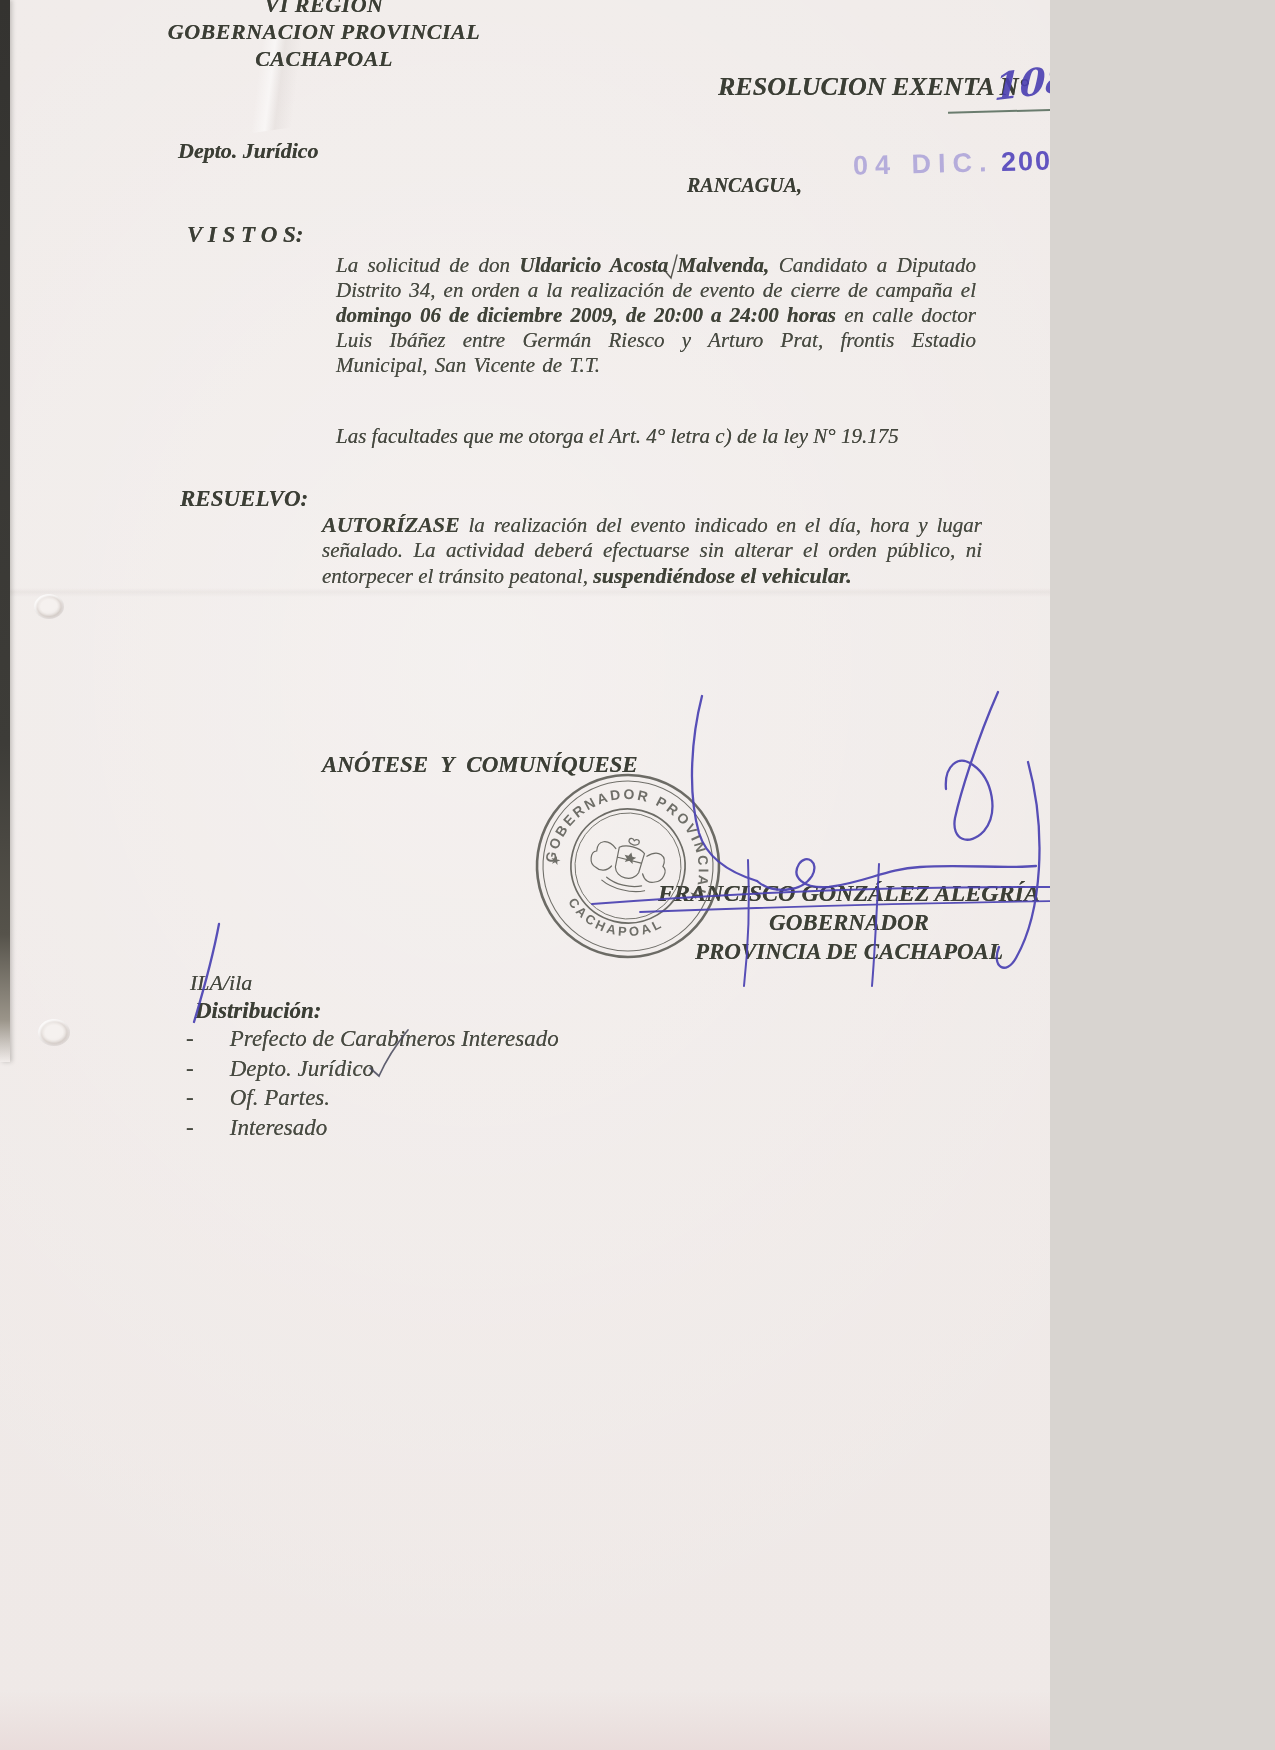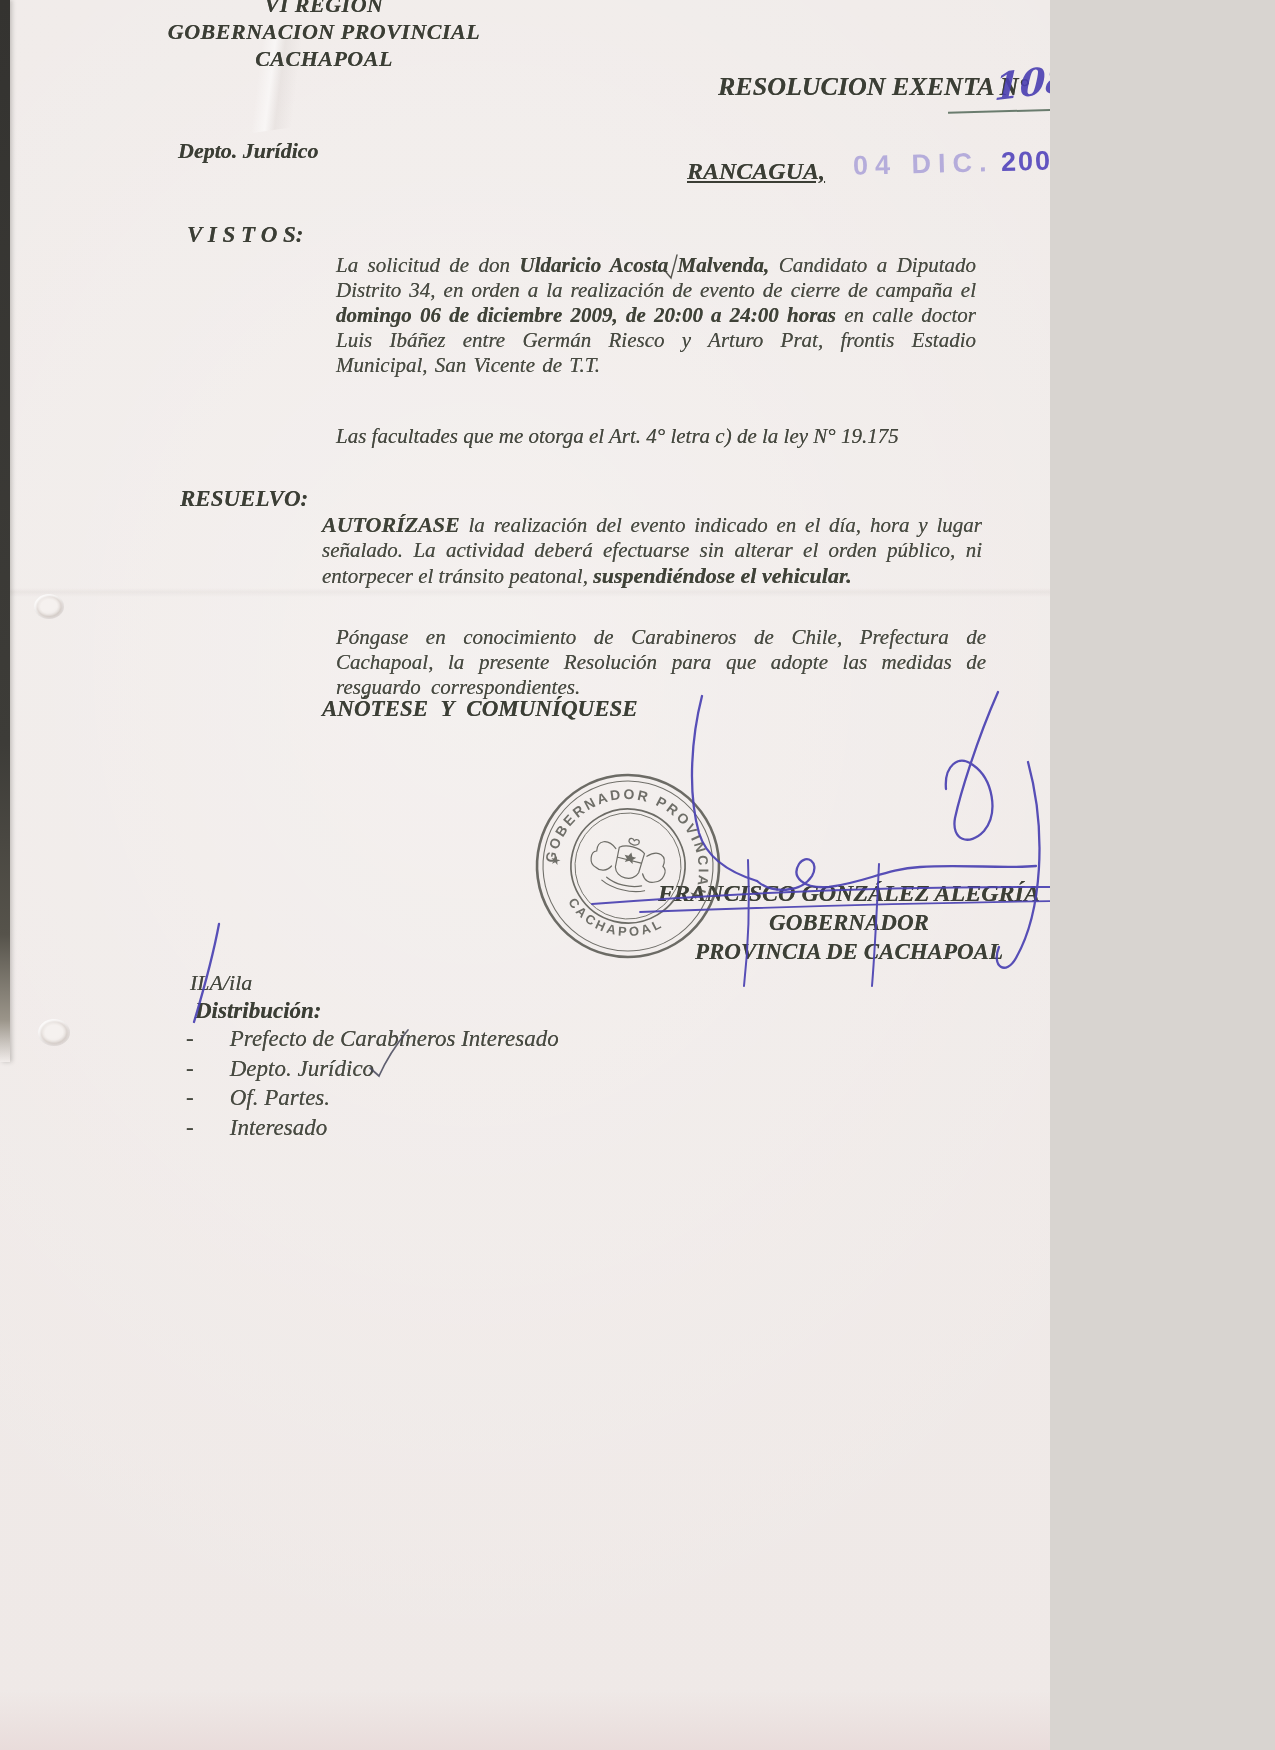--- a/index.html
+++ b/index.html
@@ -25,33 +25,33 @@
   .punch-hole{border-radius:50%;
     background:radial-gradient(closest-side,#f5f1ef 55%,#eee9e6 68%,#e2dbd7 80%,rgba(240,235,233,0) 95%);
     box-shadow:inset -2px -3px 4px rgba(120,110,105,0.18), inset 2px 2px 3px rgba(255,255,255,0.8);}
   .crease{background:linear-gradient(105deg,rgba(255,255,255,0) 46%,rgba(255,255,255,0.5) 50%,rgba(170,160,155,0.12) 53%,rgba(255,255,255,0) 58%);}
   .letterhead{left:150px;top:-9px;width:348px;text-align:center;font-size:22px;line-height:27px;letter-spacing:0.5px;}
   .res-title{left:682px;top:72px;font-size:26px;margin-left:36px;}
   .handwritten-number{left:994px;top:58px;font-size:37px;color:#4a3fb2;font-style:italic;
     transform:rotate(-7deg) skewX(-9deg);font-family:"DejaVu Serif",serif;font-weight:bold;opacity:0.9;}
   .number-underline{left:948px;top:110px;width:128px;height:2px;background:#49604f;transform:rotate(-1.5deg);opacity:0.8;}
   .dept{left:178px;top:138px;font-size:22px;}
-  .city{left:687px;top:158px;font-size:24px;text-decoration:underline;}
+  .city{left:687px;top:174px;font-size:20px;}
   .date-stamp{left:853px;top:148px;font-family:"Liberation Sans","DejaVu Sans",sans-serif;
     font-weight:bold;font-size:27px;transform:rotate(-1.5deg);white-space:nowrap;}
   .stamp-left{color:rgba(141,130,208,0.60);letter-spacing:7px;}
   .stamp-year{color:rgba(85,70,188,0.92);letter-spacing:2px;}
   .vistos-heading{left:187px;top:222px;font-size:23px;}
   .vistos-p1{left:336px;top:253px;width:640px;word-spacing:2px;}
   .vistos-p2{left:336px;top:424px;width:640px;font-size:21px;font-style:italic;}
   .resuelvo-heading{left:180px;top:486px;font-size:23px;}
   .resuelvo-p1{left:322px;top:512px;width:660px;}
   .resuelvo-p1 .b{font-size:22px;}
   .resuelvo-p2{left:336px;top:625px;width:650px;word-spacing:5px;}
-  .closing{left:322px;top:696px;font-size:23px;word-spacing:7px;}
+  .closing{left:322px;top:752px;font-size:23px;word-spacing:7px;}
   .sig-block{left:593px;top:879px;width:512px;text-align:center;font-size:24px;line-height:29px;color:#3c3f36;}
   .sig-block .t2{font-size:23px;}
   .initials{left:190px;top:970px;font-size:22px;font-style:italic;}
   .dist-heading{left:195px;top:998px;font-size:23px;}
   .dist-list{left:186px;top:1026px;width:520px;}
   .dist-row{height:29.5px;font-size:23px;font-style:italic;color:#474a41;}
   .dist-row .dash{display:inline-block;width:38px;}
   .stray-mark{left:1185px;top:1626px;font-size:20px;color:#55544e;font-style:italic;}
   svg.overlay{position:absolute;left:0;top:0;pointer-events:none;}
   .seal-text{font-family:"Liberation Sans","DejaVu Sans",sans-serif;font-weight:bold;fill:#52524b;}
@@ -81,21 +81,20 @@
     <span class="stamp-left">04 DIC.</span>
     <span class="stamp-year">2009</span>
   </div>
 
   <div class="abs vistos-heading head scan">V I S T O S:</div>
   <div class="abs vistos-p1 body-text scan"><span>La solicitud de don </span><span class="b">Uldaricio Acosta Malvenda,</span><span> Candidato a Diputado Distrito 34, en orden a la realización de evento de cierre de campaña el </span><span class="b">domingo 06 de diciembre 2009, de 20:00 a 24:00 horas</span><span> en calle doctor Luis Ibáñez entre Germán Riesco y Arturo Prat, frontis Estadio Municipal, San Vicente de T.T.</span></div>
   <div class="abs vistos-p2 scan">Las facultades que me otorga el Art. 4° letra c) de la ley N° 19.175</div>
 
   <div class="abs resuelvo-heading head scan">RESUELVO:</div>
   <div class="abs resuelvo-p1 body-text scan"><span class="b">AUTORÍZASE</span><span> la realización del evento indicado en el día, hora y lugar señalado. La actividad deberá efectuarse sin alterar el orden público, ni entorpecer el tránsito peatonal, </span><span class="b">suspendiéndose el vehicular.</span></div>
-  <div class="abs resuelvo-p2 body-text scan">Póngase en conocimiento de Carabineros de Chile, Prefectura de Cachapoal, la presente Resolución para que adopte las medidas de resguardo correspondientes.</div>
   <div class="abs closing head scan">ANÓTESE Y COMUNÍQUESE</div>
 
   <div class="abs sig-block head scan">
     <div>FRANCISCO GONZÁLEZ ALEGRÍA</div>
     <div class="t2">GOBERNADOR</div>
     <div class="t2">PROVINCIA DE CACHAPOAL</div>
   </div>
 
   <div class="abs initials scan">ILA/ila</div>
   <div class="abs dist-heading head scan">Distribución:</div>

